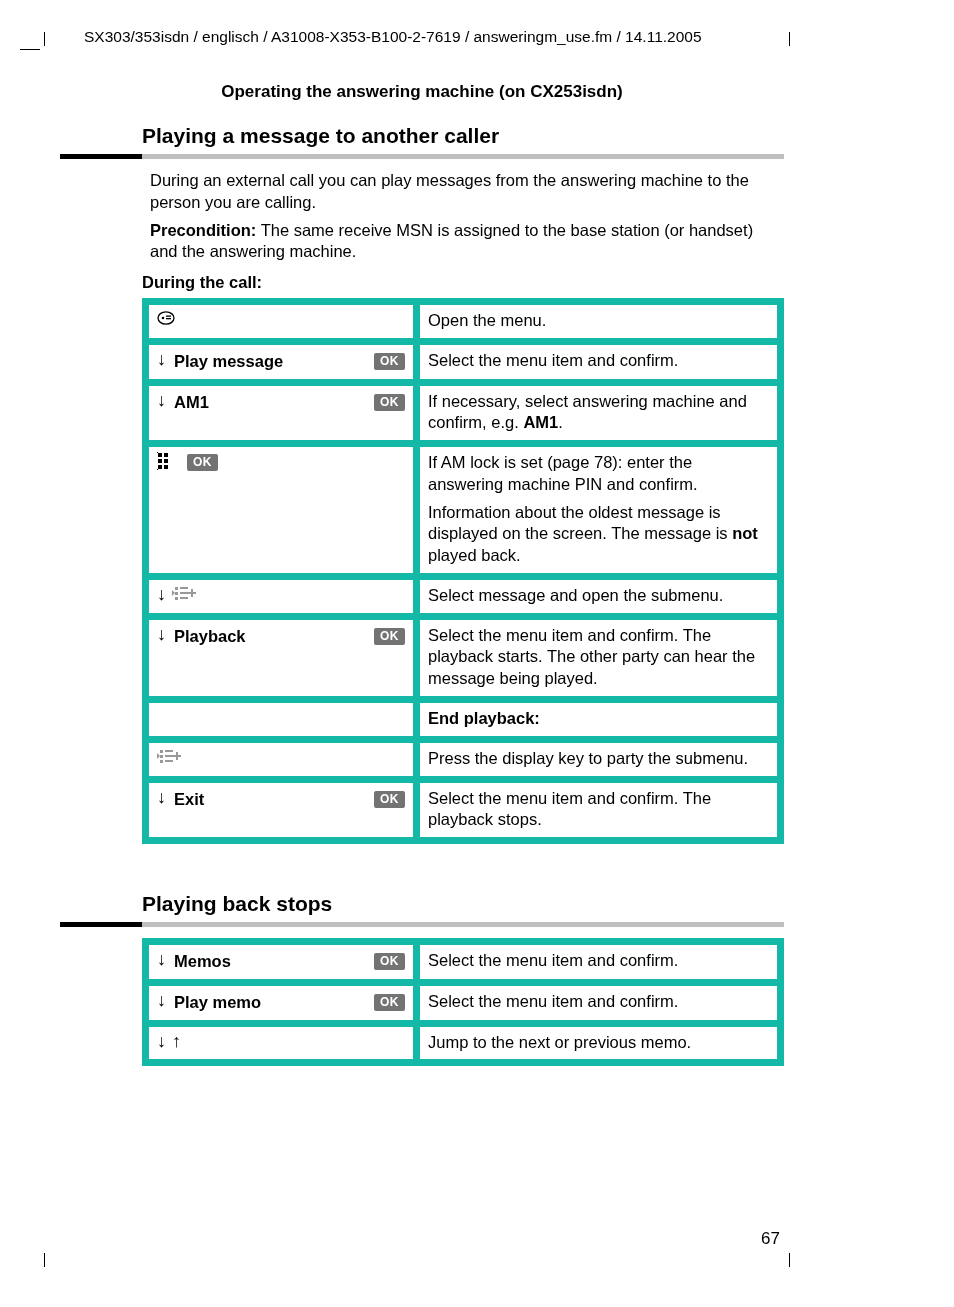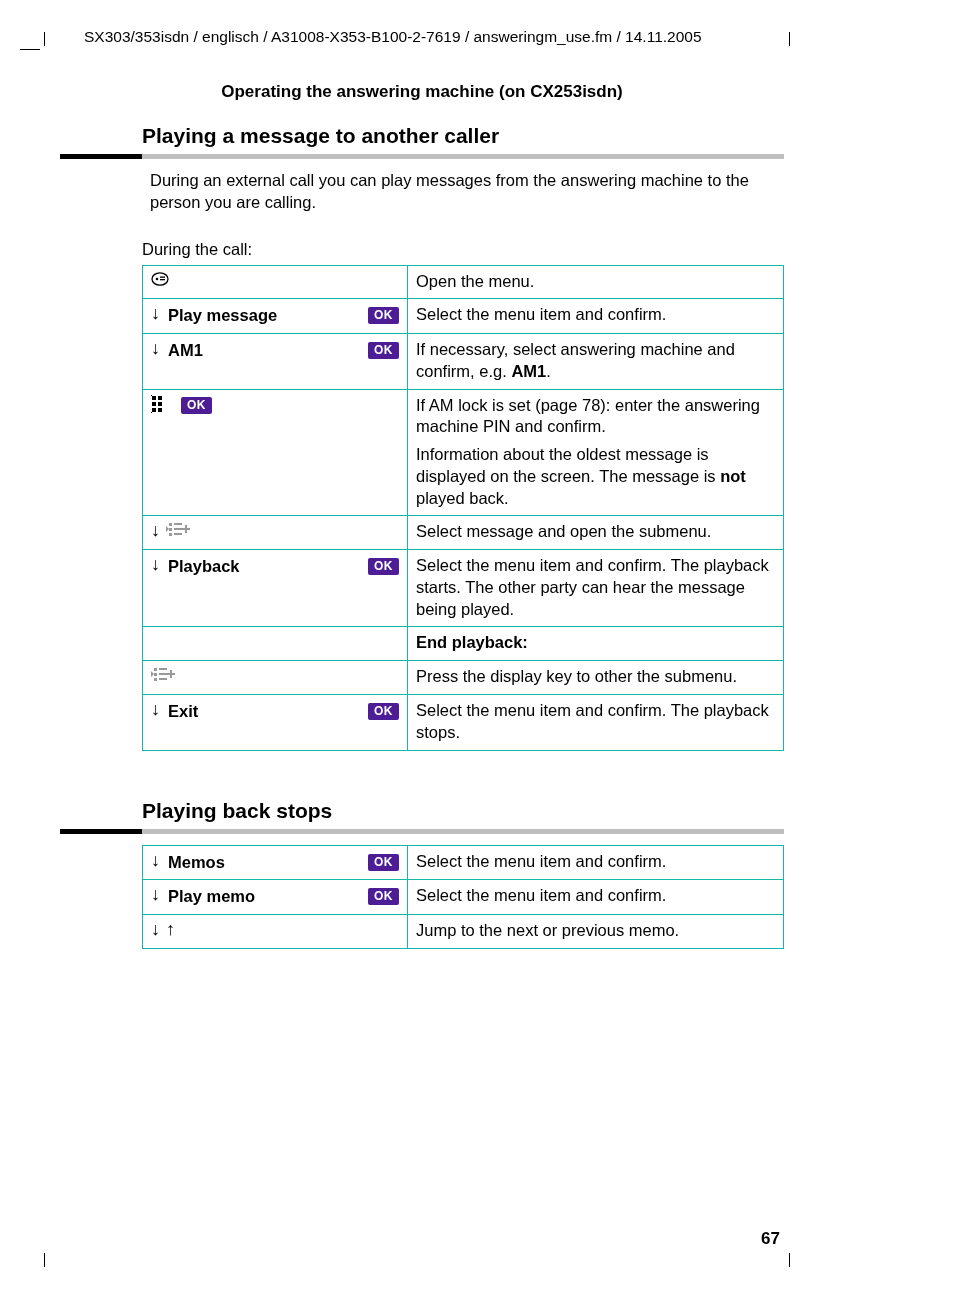--- a/index.html
+++ b/index.html
@@ -73,33 +73,33 @@
     height: 5px;
     background: #bfbfbf;
   }
   p.body {
     margin: 4px 0 6px 8px;
     line-height: 1.32;
     font-size: 16.5px;
   }
   .bold { font-weight: bold; }
   .subhead {
-    font-weight: normal;
-    margin: 26px 0 6px 0;
+    font-weight: bold;
+    margin: 10px 0 6px 0;
     font-size: 16.5px;
   }
 
   table.proc {
     border-collapse: collapse;
     width: 100%;
     margin: 6px 0 20px 0;
     font-size: 16.5px;
   }
   table.proc td {
-    border: 1px solid #14b8a6;
+    border: 7px solid #14b8a6;
     padding: 5px 8px 6px 8px;
     vertical-align: top;
     line-height: 1.32;
   }
   table.proc td.left {
     width: 248px;
     position: relative;
   }
   .left-inner {
     display: flex;
@@ -112,21 +112,21 @@
     display: flex;
     gap: 6px;
   }
   .label-col {
     flex: 1 1 auto;
     font-weight: bold;
     padding-top: 1px;
   }
   .ok-badge {
     display: inline-block;
-    background: #4c1d95;
+    background: #737373;
     color: #fff;
     font-size: 12px;
     font-weight: bold;
     padding: 1px 6px 1px 6px;
     border-radius: 2px;
     letter-spacing: 0.5px;
     line-height: 15px;
     height: 15px;
     align-self: flex-start;
     margin-top:2px;
@@ -138,21 +138,21 @@
   }
   .arrow-down, .arrow-up {
     font-size: 18px;
     line-height: 18px;
     display:inline-block;
   }
   .page-number {
     position: absolute;
     bottom: 58px;
     right: 70px;
-    font-weight: bold;
+    font-weight: normal;
     font-size: 17px;
   }
   .spacer { height: 28px; }
 </style>
 </head>
 <body>
 
 <div class="page">
   <div class="crop-tl"></div>
   <div class="crop-tl2"></div>
@@ -163,20 +163,23 @@
   <div class="header-line">SX303/353isdn / englisch / A31008-X353-B100-2-7619 / answeringm_use.fm / 14.11.2005</div>
 
   <div class="running-header">Operating the answering machine   (on CX253isdn)</div>
 
   <div class="content">
 
     <div class="section-heading">Playing a message to another caller</div>
     <div class="heading-rule"></div>
 
     <p class="body">During an external call you can play messages from the answering machine to the person you are calling.</p>
+    <p class="body">
+      <span class="bold">Precondition:</span><span> The same receive MSN is assigned to the base station (or handset) and the answering machine.</span>
+    </p>
     <div class="subhead">During the call:</div>
 
     <table class="proc">
       <tbody>
           <tr>
         <td class="left">
           <div class="left-inner">
             <span class="icon-col">
               <svg width="18" height="16" viewBox="0 0 18 16">
                     <ellipse cx="9" cy="8" rx="8" ry="6.2" fill="none" stroke="#000" stroke-width="1.3"></ellipse>
@@ -289,21 +292,21 @@
                       <rect x="8" y="2" width="8" height="2"></rect>
                       <rect x="8" y="7" width="8" height="2"></rect>
                       <rect x="8" y="12" width="8" height="2"></rect>
                     </g>
                     <path d="M0 5 L3 8 L0 11" fill="#999"></path>
                     <path d="M20 4 L20 12 M16 8 L24 8" stroke="#999" stroke-width="2"></path>
                   </svg>
             </span>
           </div>
         </td>
-        <td>Press the display key to other the submenu.</td>
+        <td>Press the display key to party the submenu.</td>
       </tr>
       <tr>
         <td class="left">
           <div class="left-inner">
             <span class="icon-col">
                   <span class="arrow-down">↓</span>
                 </span>
             <span class="label-col">Exit</span>
           </div>
           <span class="ok-badge ok-right">OK</span>

